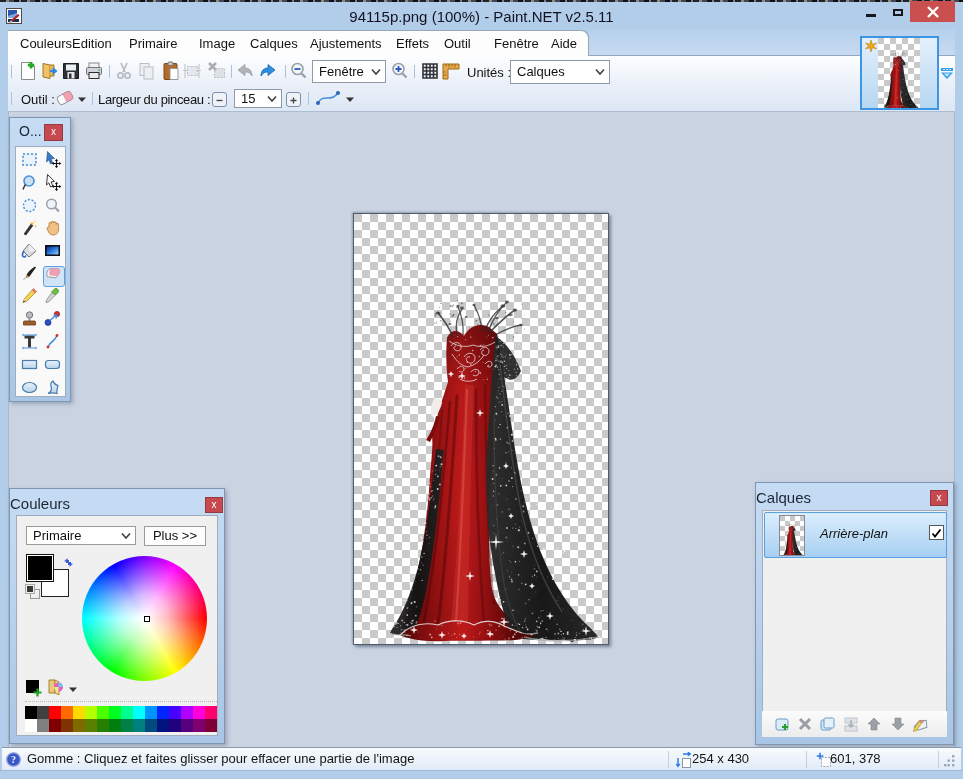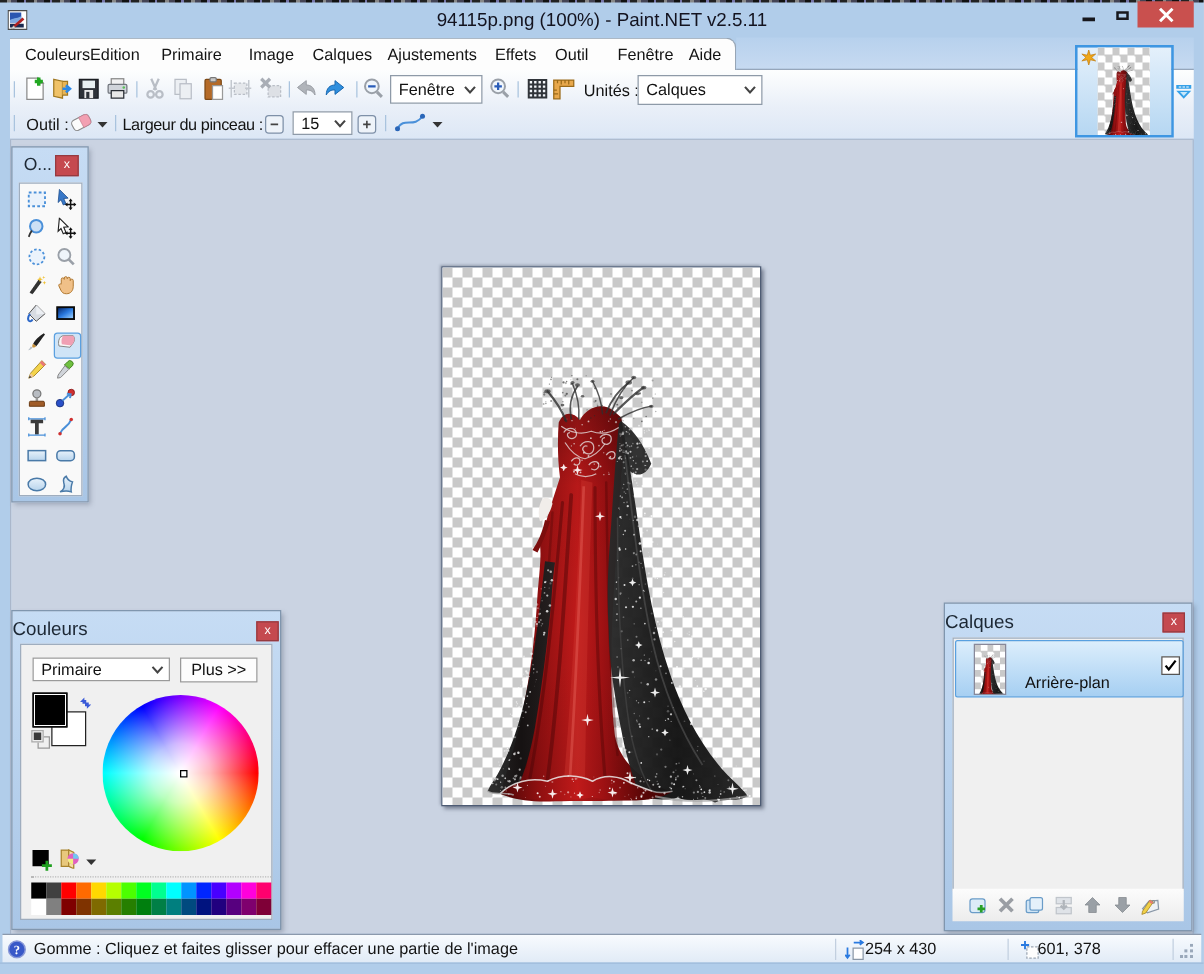--- a/index.html
+++ b/index.html
@@ -2761,21 +2761,21 @@
             <path d="M157,299 L157.9,301.1 L160,302 L157.9,302.9 L157,305 L156.1,302.9 L154,302 L156.1,301.1 Z" fill="#fff" opacity="0.92"></path>
             <path d="M108,158 L108.9,161.1 L112,162 L108.9,162.9 L108,166 L107.1,162.9 L104,162 L107.1,161.1 Z" fill="#fff" opacity="0.92"></path>
             <path d="M126,195 L126.9,198.1 L130,199 L126.9,199.9 L126,203 L125.1,199.9 L122,199 L125.1,198.1 Z" fill="#fff" opacity="0.92"></path>
             <path d="M97,157 L97.9,159.1 L100,160 L97.9,160.9 L97,163 L96.1,160.9 L94,160 L96.1,159.1 Z" fill="#fff" opacity="0.92"></path>
             <path d="M178,369 L178.9,371.1 L181,372 L178.9,372.9 L178,375 L177.1,372.9 L175,372 L177.1,371.1 Z" fill="#fff" opacity="0.92"></path>
             <path d="M136,416 L136.9,419.1 L140,420 L136.9,420.9 L136,424 L135.1,420.9 L132,420 L135.1,419.1 Z" fill="#fff" opacity="0.92"></path>
             <path d="M110,419 L110.9,421.1 L113,422 L110.9,422.9 L110,425 L109.1,422.9 L107,422 L109.1,421.1 Z" fill="#fff" opacity="0.92"></path>
             <path d="M152,249 L152.9,251.1 L155,252 L152.9,252.9 L152,255 L151.1,252.9 L149,252 L151.1,251.1 Z" fill="#fff" opacity="0.92"></path>
           </svg>
       </div>
-      <div class="abs" style="left:55px;top:13px;font-size:13px;color:#111;margin-top:12px;">Arrière-plan</div>
+      <div class="abs" style="left:55px;top:13px;font-size:13px;font-style:italic;color:#111;">Arrière-plan</div>
       <div class="abs" style="left:164px;top:12px;width:13px;height:13px;background:#fff;border:1px solid #555;">
         <svg width="13" height="13" viewBox="0 0 13 13">
             <path d="M2.5,6.5 L5,9.5 L10.5,2.5" stroke="#000" stroke-width="1.8" fill="none"></path>
           </svg>
       </div>
     </div>
   </div>
   <div class="abs" style="left:6px;top:228px;width:185px;height:26px;background:linear-gradient(#fcfcfc,#ececec);">
     <svg class="abs" style="left:12px;top:5px" width="16" height="16" viewBox="0 0 16 16">
         <rect x="2" y="3" width="12" height="11" rx="2" fill="#dcecf8" stroke="#6a9cc8"></rect>

